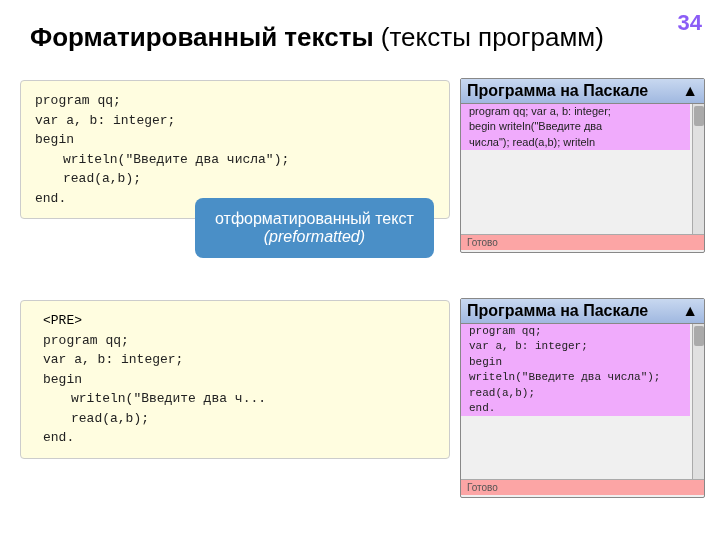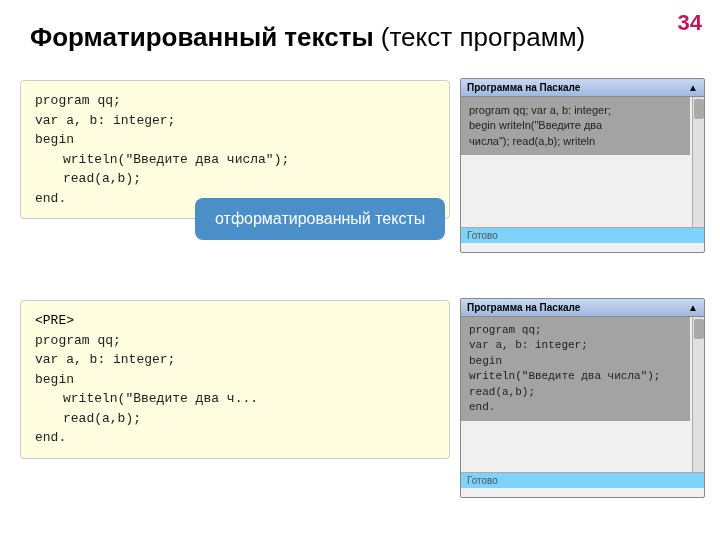--- a/index.html
+++ b/index.html
@@ -12,21 +12,21 @@
       position: relative;
       overflow: hidden;
     }
 
     .page-number {
       position: absolute;
       top: 10px;
       right: 18px;
       font-size: 22px;
       font-weight: bold;
-      color: #be185d;
+      color: #8b5cf6;
     }
 
     .page-title {
       position: absolute;
       top: 22px;
       left: 30px;
       font-size: 26px;
       font-weight: bold;
       color: #000;
     }
@@ -53,21 +53,21 @@
 
     
     .code-section-bottom {
       position: absolute;
       top: 300px;
       left: 20px;
       width: 430px;
       background: #fffde0;
       border: 1px solid #ccc;
       border-radius: 4px;
-      padding: 10px 14px;
+      padding: 10px 22px;
       font-family: 'Courier New', monospace;
       font-size: 13px;
       color: #222;
       line-height: 1.5;
     }
 
     .code-section-bottom .pre-tag {
       color: #000;
     }
 
@@ -78,36 +78,36 @@
       border: 1px solid #888;
       border-radius: 2px;
       font-family: Arial, sans-serif;
       font-size: 11px;
     }
 
     .browser-window .title-bar {
       background: linear-gradient(to bottom, #c8d8f0, #a0b8e0);
       padding: 3px 6px;
       font-weight: bold;
-      font-size: 10px;
+      font-size: 16px;
       color: #000;
       border-bottom: 1px solid #888;
       display: flex;
       align-items: center;
       justify-content: space-between;
     }
 
     .browser-window .scroll-area {
       position: relative;
       overflow: hidden;
     }
 
     .browser-window .content-area {
-      background: #a3a3a3;
-      padding: 6px 8px;
+      background: #f0abfc;
+      padding: 0 8px;
       font-size: 11px;
       color: #222;
       font-family: Arial, sans-serif;
       line-height: 1.4;
     }
 
     .browser-window .scrollbar {
       position: absolute;
       right: 0;
       top: 0;
@@ -119,21 +119,21 @@
 
     .browser-window .scrollbar-thumb {
       width: 10px;
       height: 20px;
       background: #aaa;
       margin: 2px auto;
       border-radius: 2px;
     }
 
     .browser-window .status-bar {
-      background: #7dd3fc;
+      background: #fca5a5;
       border-top: 1px solid #aaa;
       padding: 2px 6px;
       font-size: 10px;
       color: #555;
     }
 
     .browser-top {
       top: 78px;
       left: 460px;
       width: 245px;
@@ -171,21 +171,21 @@
       display: inline-block;
       margin-left: 28px;
     }
   </style>
 </head>
 <body>
 
 <div class="page-number">34</div>
 
 <div class="page-title">
-  <span>Форматированный тексты</span><span class="subtitle"> (текст программ)</span>
+  <span>Форматированный тексты</span><span class="subtitle"> (тексты программ)</span>
 </div>
 
 <div class="code-section-top">
   <div>program qq;</div>
   <div>var a, b: integer;</div>
   <div>begin</div>
   <div><span class="indent"></span>writeln("Введите два числа");</div>
   <div><span class="indent"></span>read(a,b);</div>
   <div>end.</div>
 </div>
@@ -233,14 +233,15 @@
       <div>end.</div>
     </div>
     <div class="scrollbar">
       <div class="scrollbar-thumb"></div>
     </div>
   </div>
   <div class="status-bar">Готово</div>
 </div>
 
 <div class="tooltip-bubble">
-  <span>отформатированный тексты</span><br>
+  <span>отформатированный текст</span><br>
+  <span class="italic">(preformatted)</span>
 </div>
 
 </body></html>

